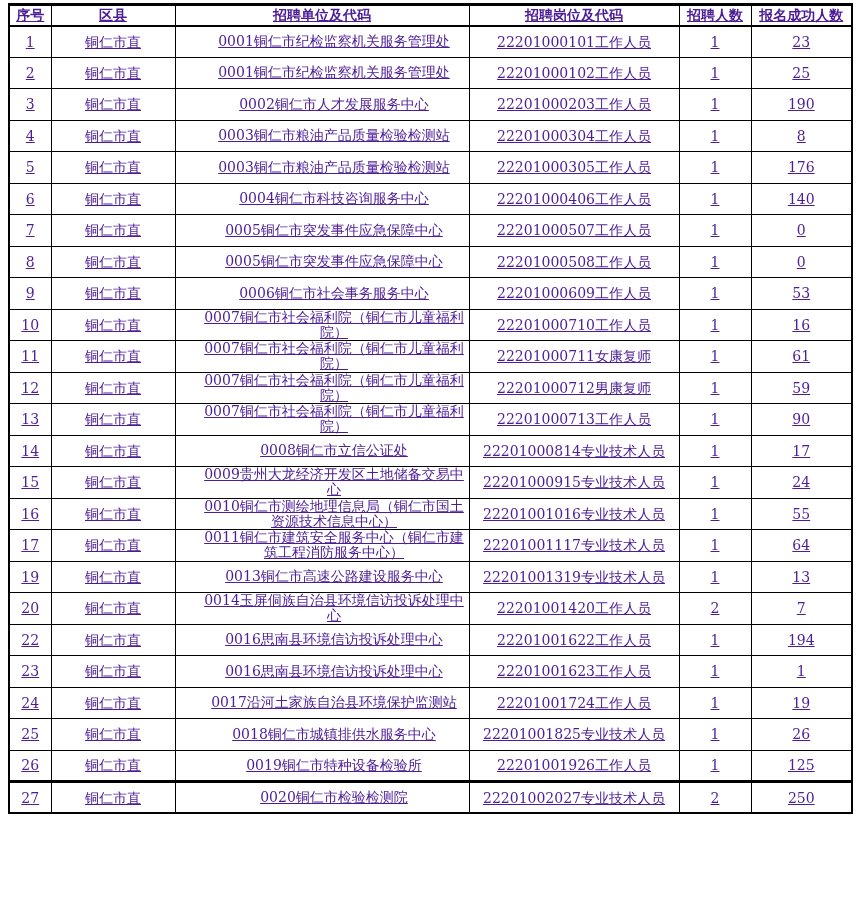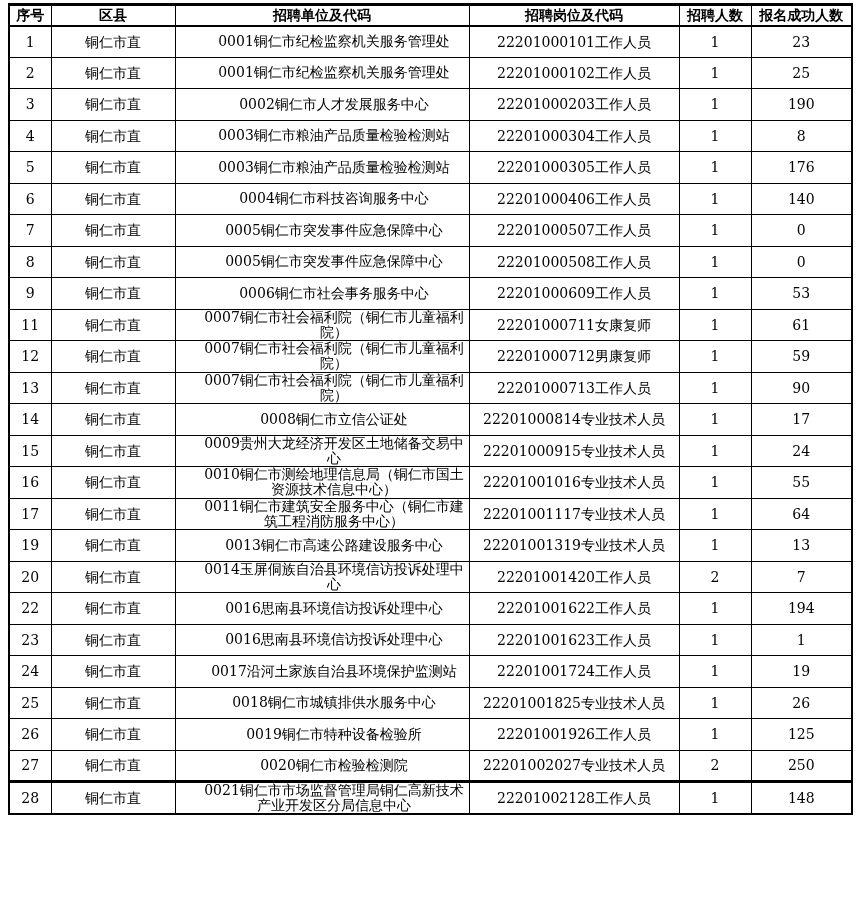--- a/index.html
+++ b/index.html
@@ -15,21 +15,22 @@
     height: 922px;
     overflow: hidden;
     box-sizing: border-box;
     padding: 3px 3px 0 8px;
     background: #ffffff;
   }
   table.recruit {
     border-collapse: collapse;
     table-layout: fixed;
     width: 843px;
-    color: #000000;
+    color: #4c1d95;
+    text-decoration: underline;
   }
   table.recruit th,
   table.recruit td {
     border: 1px solid #000000;
     text-align: center;
     vertical-align: middle;
     overflow: hidden;
     padding: 0 2px;
     box-sizing: border-box;
   }
@@ -160,20 +161,28 @@
         </tr>
         <tr>
           <td class="cell-index">9</td>
           <td class="cell-district">铜仁市直</td>
           <td class="cell-unit">0006铜仁市社会事务服务中心</td>
           <td class="cell-position">22201000609工作人员</td>
           <td class="cell-recruit-count">1</td>
           <td class="cell-applicant-count">53</td>
         </tr>
         <tr>
+          <td class="cell-index">10</td>
+          <td class="cell-district">铜仁市直</td>
+          <td class="cell-unit">0007铜仁市社会福利院（铜仁市儿童福利院）</td>
+          <td class="cell-position">22201000710工作人员</td>
+          <td class="cell-recruit-count">1</td>
+          <td class="cell-applicant-count">16</td>
+        </tr>
+        <tr>
           <td class="cell-index">11</td>
           <td class="cell-district">铜仁市直</td>
           <td class="cell-unit">0007铜仁市社会福利院（铜仁市儿童福利院）</td>
           <td class="cell-position">22201000711女康复师</td>
           <td class="cell-recruit-count">1</td>
           <td class="cell-applicant-count">61</td>
         </tr>
         <tr>
           <td class="cell-index">12</td>
           <td class="cell-district">铜仁市直</td>
@@ -278,24 +287,16 @@
           <td class="cell-recruit-count">1</td>
           <td class="cell-applicant-count">125</td>
         </tr>
         <tr>
           <td class="cell-index">27</td>
           <td class="cell-district">铜仁市直</td>
           <td class="cell-unit">0020铜仁市检验检测院</td>
           <td class="cell-position">22201002027专业技术人员</td>
           <td class="cell-recruit-count">2</td>
           <td class="cell-applicant-count">250</td>
-        </tr>
-        <tr>
-          <td class="cell-index">28</td>
-          <td class="cell-district">铜仁市直</td>
-          <td class="cell-unit">0021铜仁市市场监督管理局铜仁高新技术产业开发区分局信息中心</td>
-          <td class="cell-position">22201002128工作人员</td>
-          <td class="cell-recruit-count">1</td>
-          <td class="cell-applicant-count">148</td>
         </tr>
       </tbody>
   </table>
 </div>
 
 </body></html>

